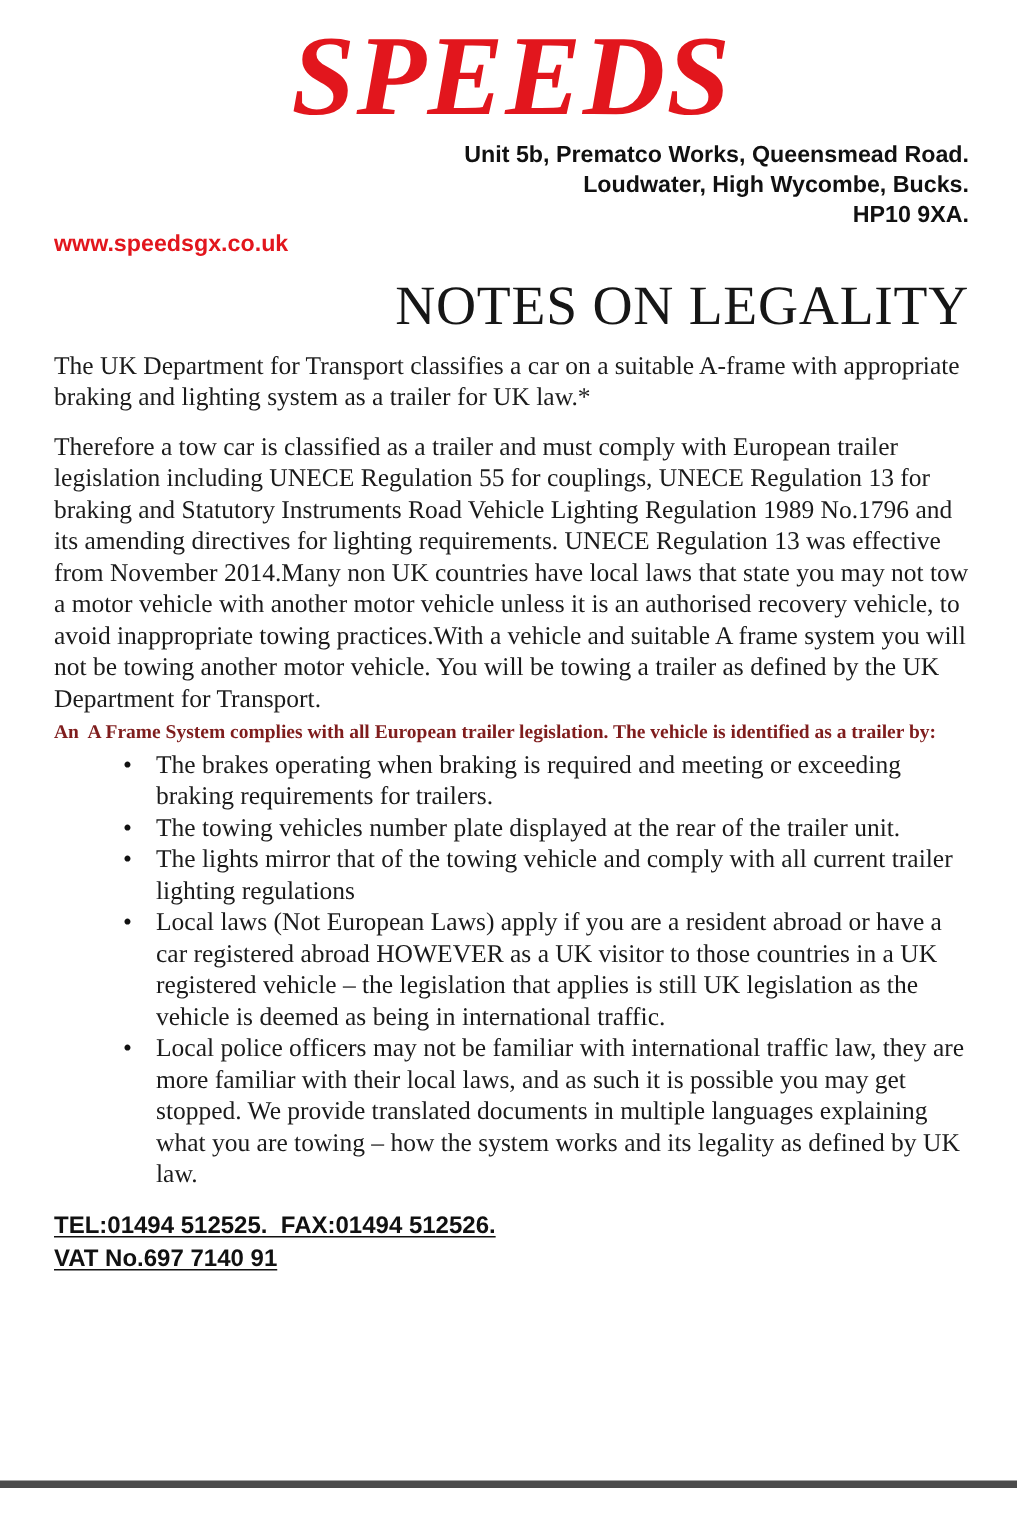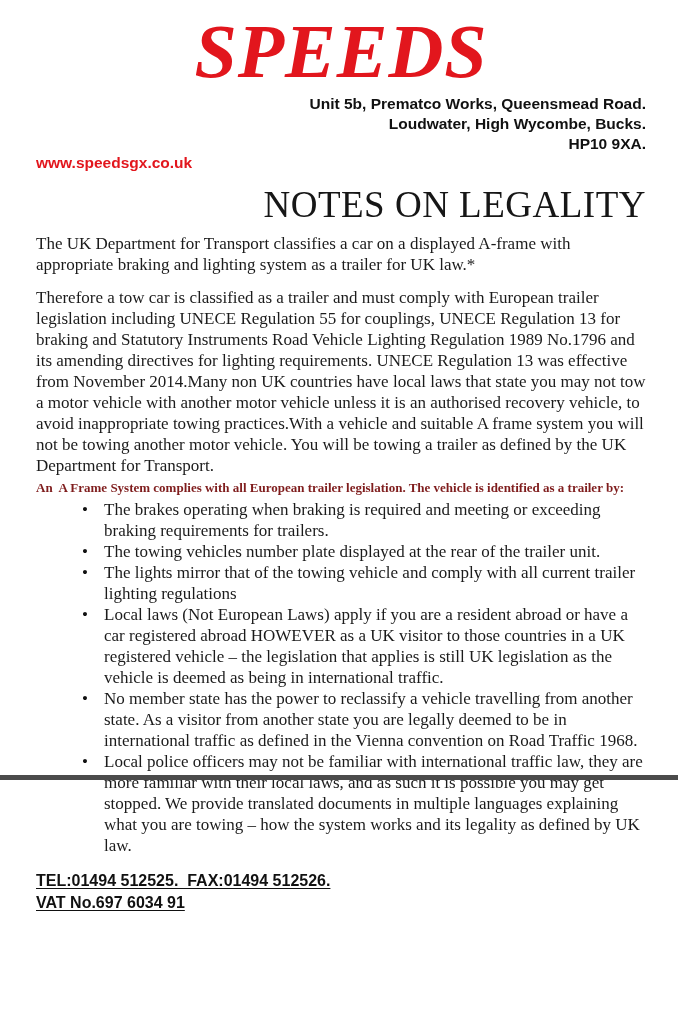--- a/index.html
+++ b/index.html
@@ -10,21 +10,21 @@
   *{margin:0;padding:0;box-sizing:border-box;}
   html,body{background:#ffffff;}
   body{
     width:678px;height:1024px;
     font-family:"Liberation Serif","DejaVu Serif",serif;
     color:var(--ink);
     overflow:hidden;
     position:relative;
   }
   .page{
-    width:678px;height:780px;
+    width:678px;height:992px;
     padding:12px 32px 0 36px;
     position:relative;
   }
   .brand{
     font-family:"Liberation Serif","DejaVu Serif",serif;
     font-size:76px;
     line-height:78px;
     font-weight:700;
     font-style:italic;
     text-align:center;
@@ -124,34 +124,33 @@
       <div>Unit 5b, Prematco Works, Queensmead Road.</div>
       <div>Loudwater, High Wycombe, Bucks.</div>
       <div>HP10 9XA.</div>
     </div>
 
     <div class="website">www.speedsgx.co.uk</div>
   </header>
 
   <h2 class="title">NOTES ON LEGALITY</h2>
 
-  <p class="para">The UK Department for Transport classifies a car on a displayed A-frame with appropriate braking and lighting system as a trailer for UK law.*</p>
+  <p class="para">The UK Department for Transport classifies a car on a suitable A-frame with appropriate braking and lighting system as a trailer for UK law.*</p>
 
   <p class="para">Therefore a tow car is classified as a trailer and must comply with European trailer legislation including UNECE Regulation 55 for couplings, UNECE Regulation 13 for braking and Statutory Instruments Road Vehicle Lighting Regulation 1989 No.1796 and its amending directives for lighting requirements. UNECE Regulation 13 was effective from November 2014.Many non UK countries have local laws that state you may not tow a motor vehicle with another motor vehicle unless it is an authorised recovery vehicle, to avoid inappropriate towing practices.With a vehicle and suitable A frame system you will not be towing another motor vehicle. You will be towing a trailer as defined by the UK Department for Transport.</p>
 
   <p class="list-heading">An  A Frame System complies with all European trailer legislation. The vehicle is identified as a trailer by:</p>
 
   <ul class="bullets">
       <li>The brakes operating when braking is required and meeting or exceeding braking requirements for trailers.</li>
       <li>The towing vehicles number plate displayed at the rear of the trailer unit.</li>
       <li>The lights mirror that of the towing vehicle and comply with all current trailer lighting regulations</li>
       <li>Local laws (Not European Laws) apply if you are a resident abroad or have a car registered abroad HOWEVER as a UK visitor to those countries in a UK registered vehicle – the legislation that applies is still UK legislation as the vehicle is deemed as being in international traffic.</li>
-      <li>No member state has the power to reclassify a vehicle travelling from another state. As a visitor from another state you are legally deemed to be in international traffic as defined in the Vienna convention on Road Traffic 1968.</li>
       <li>Local police officers may not be familiar with international traffic law, they are more familiar with their local laws, and as such it is possible you may get stopped. We provide translated documents in multiple languages explaining what you are towing – how the system works and its legality as defined by UK law.</li>
     </ul>
 
   <footer class="footer">
     <div class="footer-line">TEL:01494 512525.  FAX:01494 512526.</div>
-    <div class="footer-line">VAT No.697 6034 91</div>
+    <div class="footer-line">VAT No.697 7140 91</div>
   </footer>
 
   <div class="bottom-bar"></div>
 </div>
 
 </body></html>

